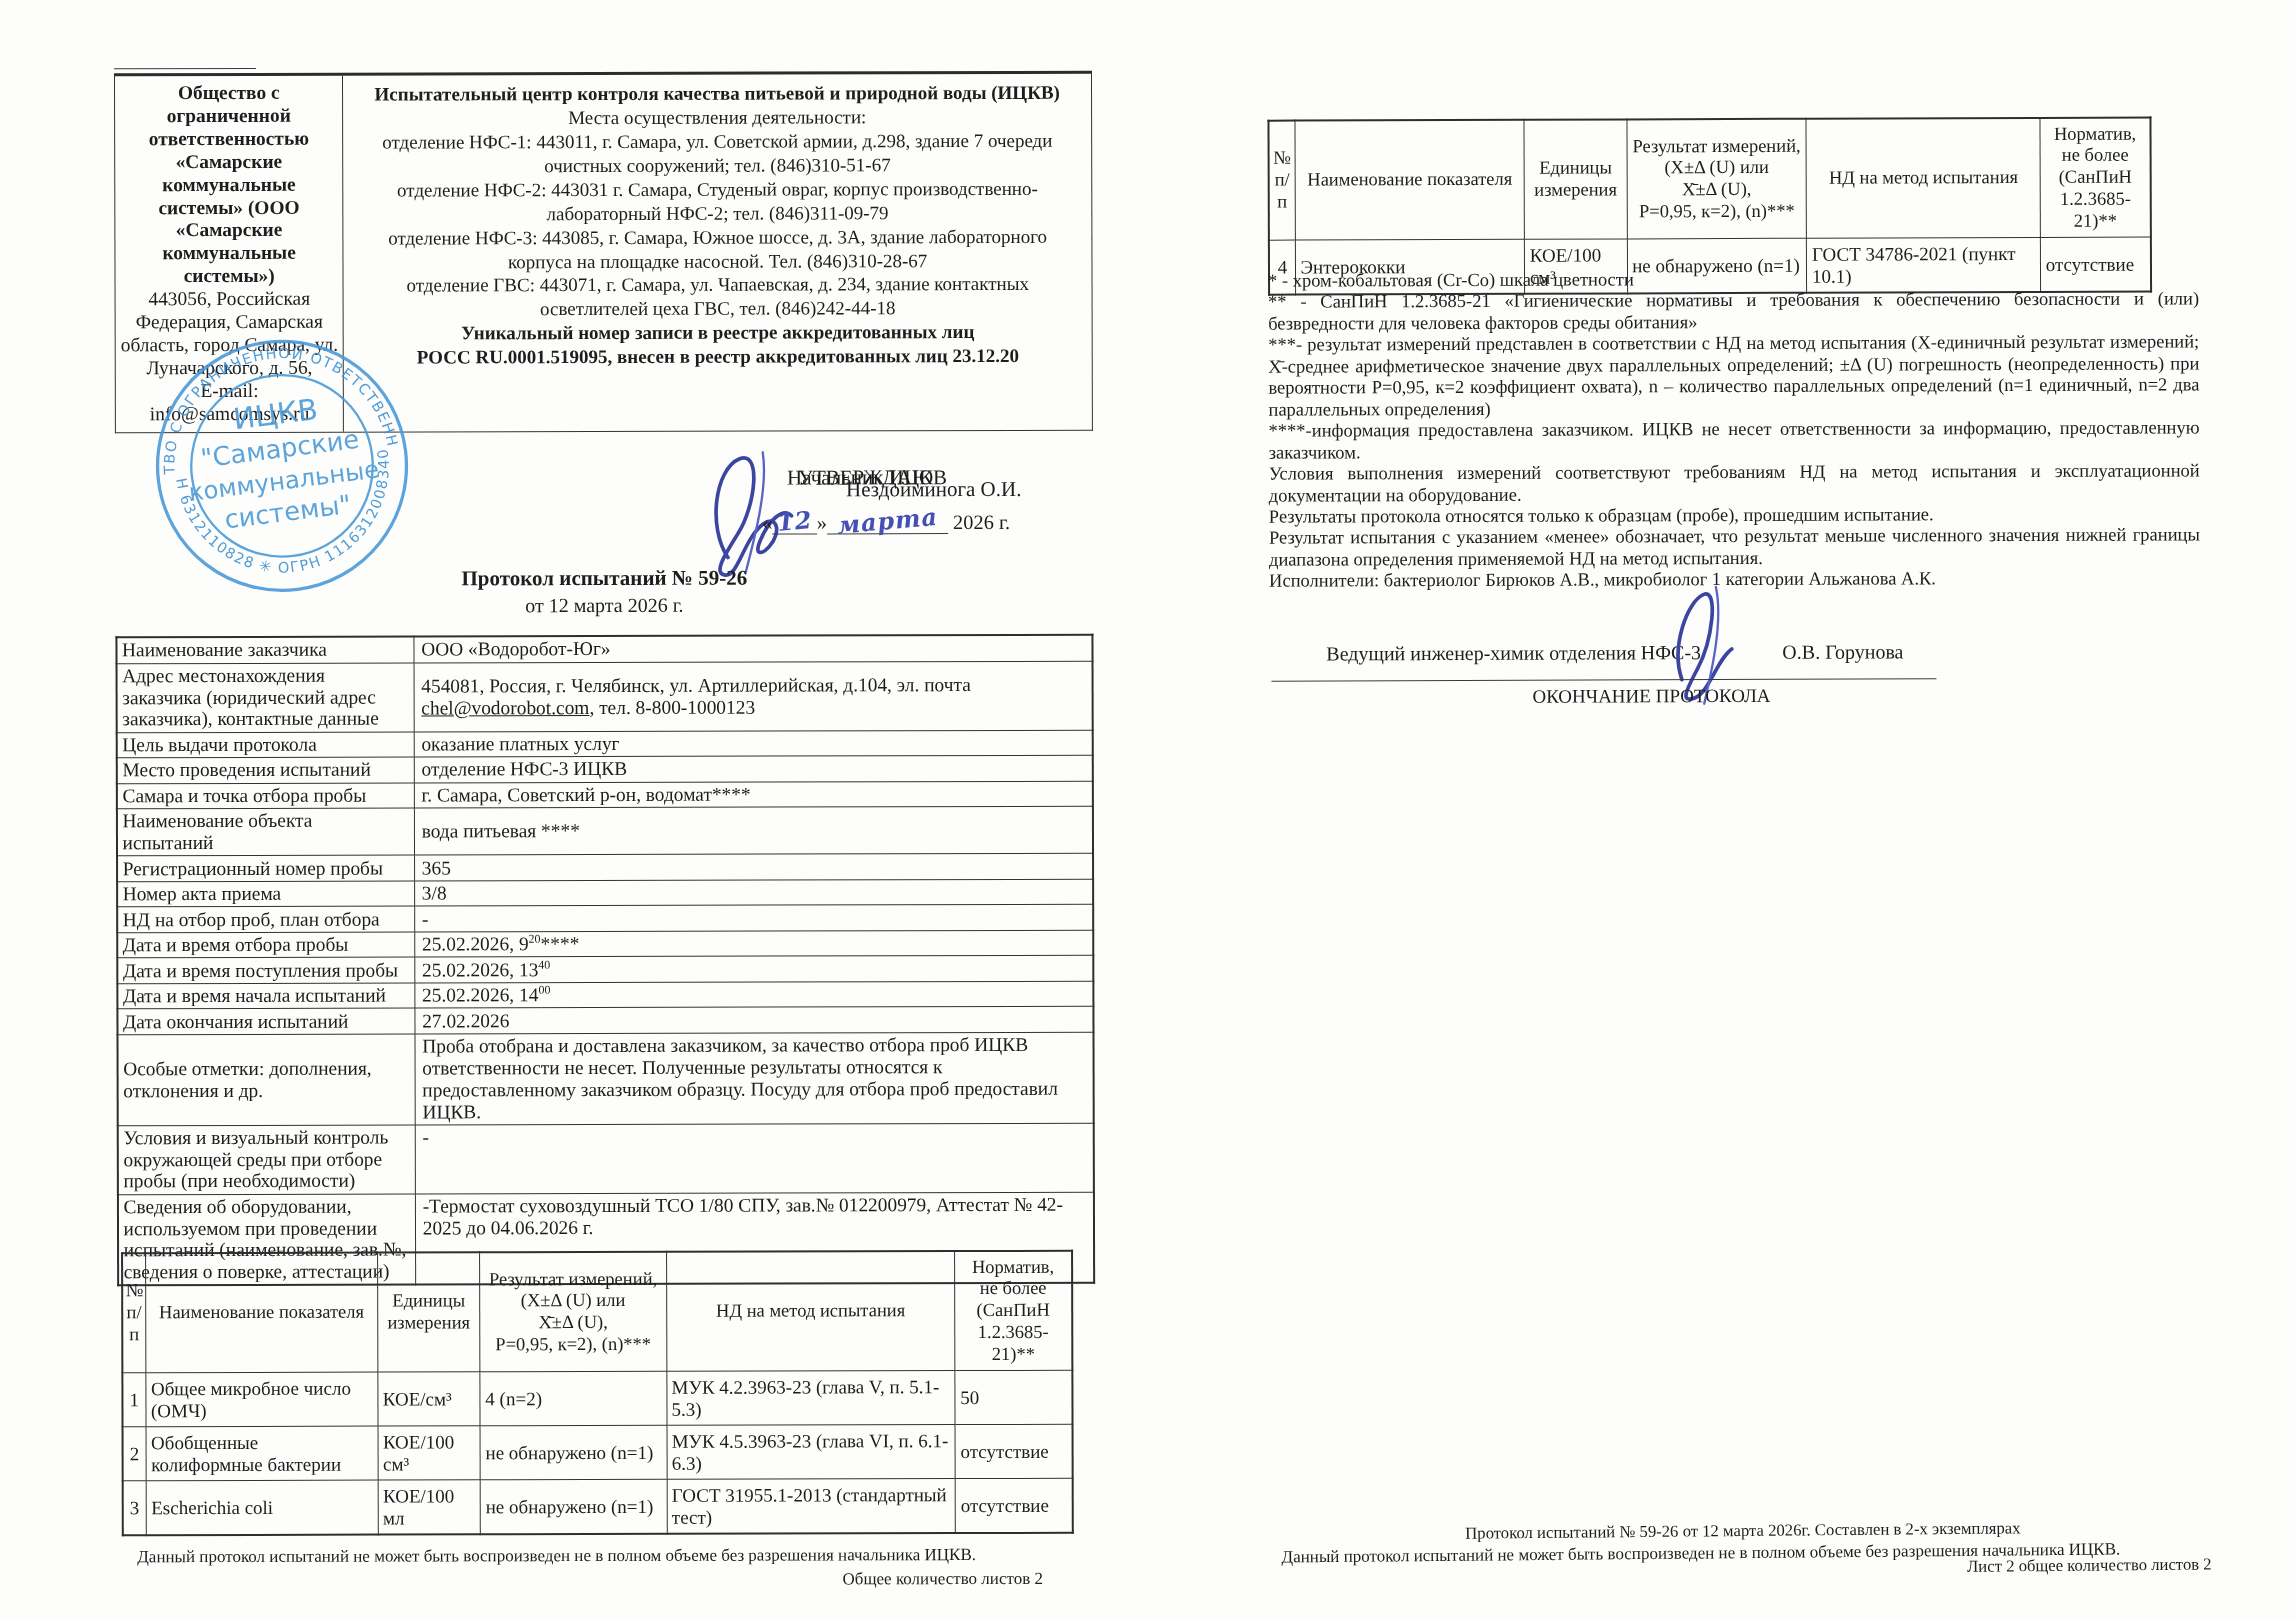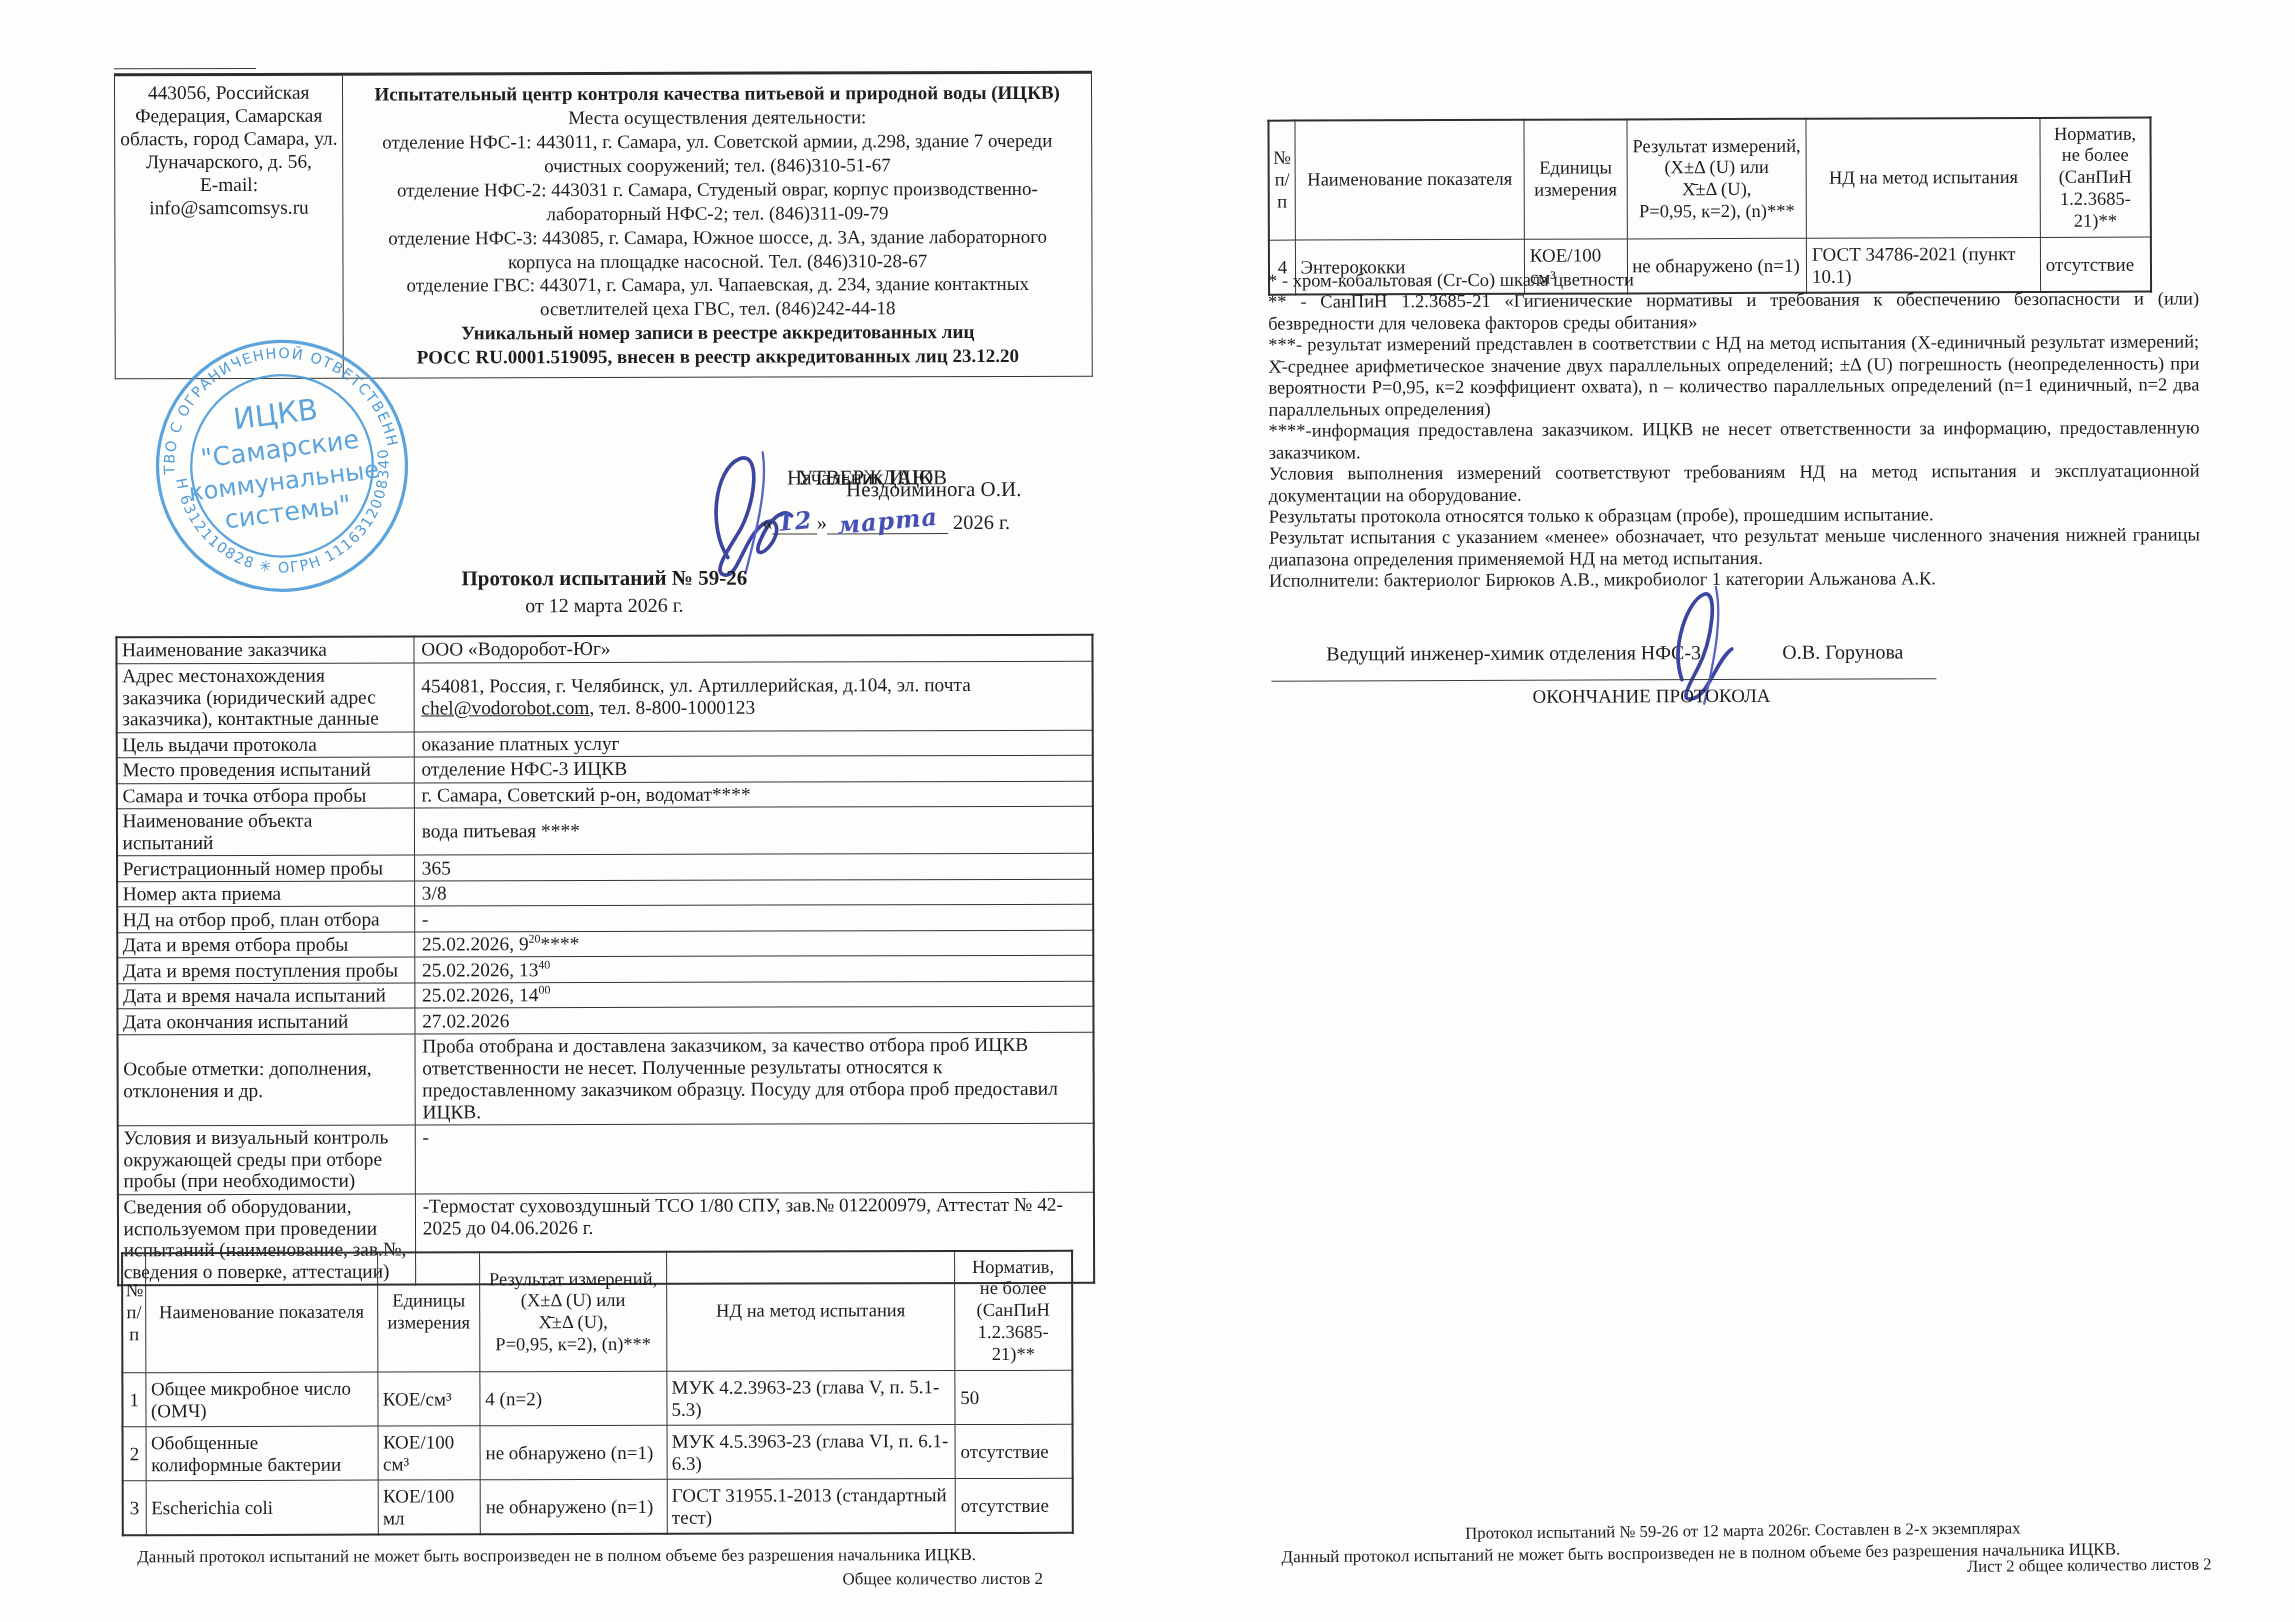--- a/index.html
+++ b/index.html
@@ -94,20 +94,21 @@
   #p2foot2{left:9.3px;top:1476px;width:932px;font-size:17px;}
   #p2foot3{left:0;top:1492px;width:941px;text-align:right;font-size:16.7px;padding-right:1.9px;box-sizing:border-box;}
 </style>
 </head>
 <body>
 
 <section class="page" id="page1">
 
   <div class="letterhead">
     <div class="lh-left">
+      <div class="company">Общество с ограниченной ответственностью «Самарские коммунальные системы» (ООО «Самарские коммунальные системы»)</div>
       <div>443056, Российская Федерация, Самарская область, город Самара, ул. Луначарского, д. 56,</div>
       <div>E-mail: info@samcomsys.ru</div>
     </div>
     <div class="lh-right">
       <div class="title">Испытательный центр контроля качества питьевой и природной воды (ИЦКВ)</div>
       <div>Места осуществления деятельности:</div>
       <div>отделение НФС-1: 443011, г. Самара, ул. Советской армии, д.298, здание 7 очереди очистных сооружений; тел. (846)310-51-67</div>
       <div>отделение НФС-2: 443031 г. Самара, Студеный овраг, корпус производственно-лабораторный НФС-2; тел. (846)311-09-79</div>
       <div>отделение НФС-3: 443085, г. Самара, Южное шоссе, д. 3А, здание лабораторного корпуса на площадке насосной. Тел. (846)310-28-67</div>
       <div>отделение ГВС: 443071, г. Самара, ул. Чапаевская, д. 234, здание контактных осветлителей цеха ГВС, тел.  (846)242-44-18</div>

